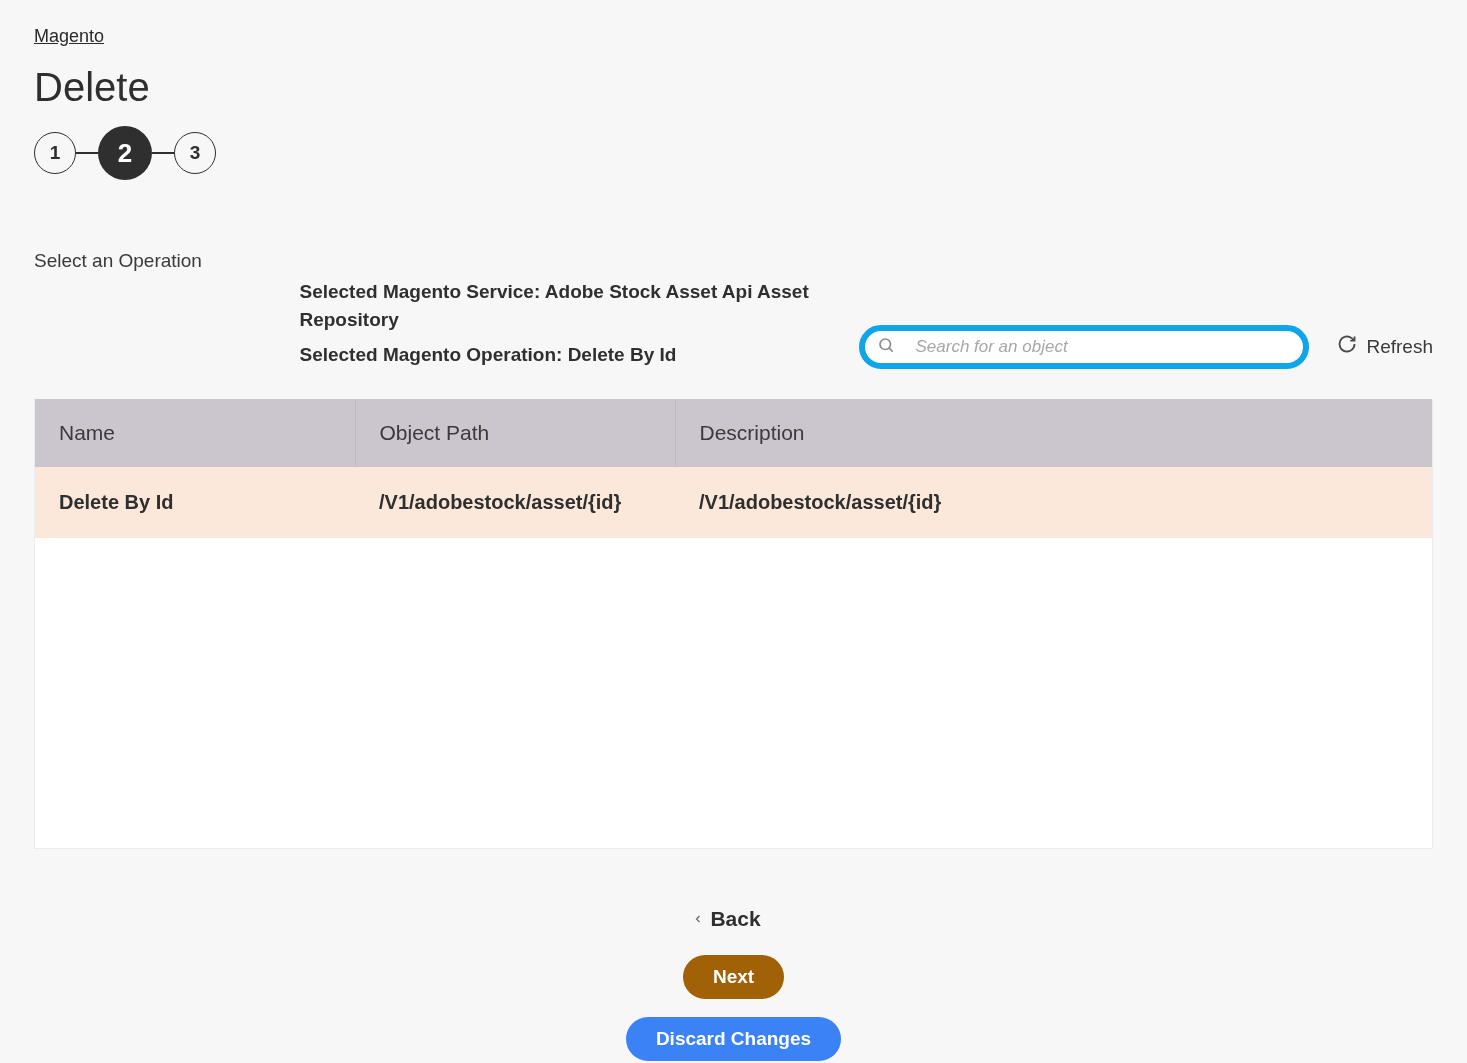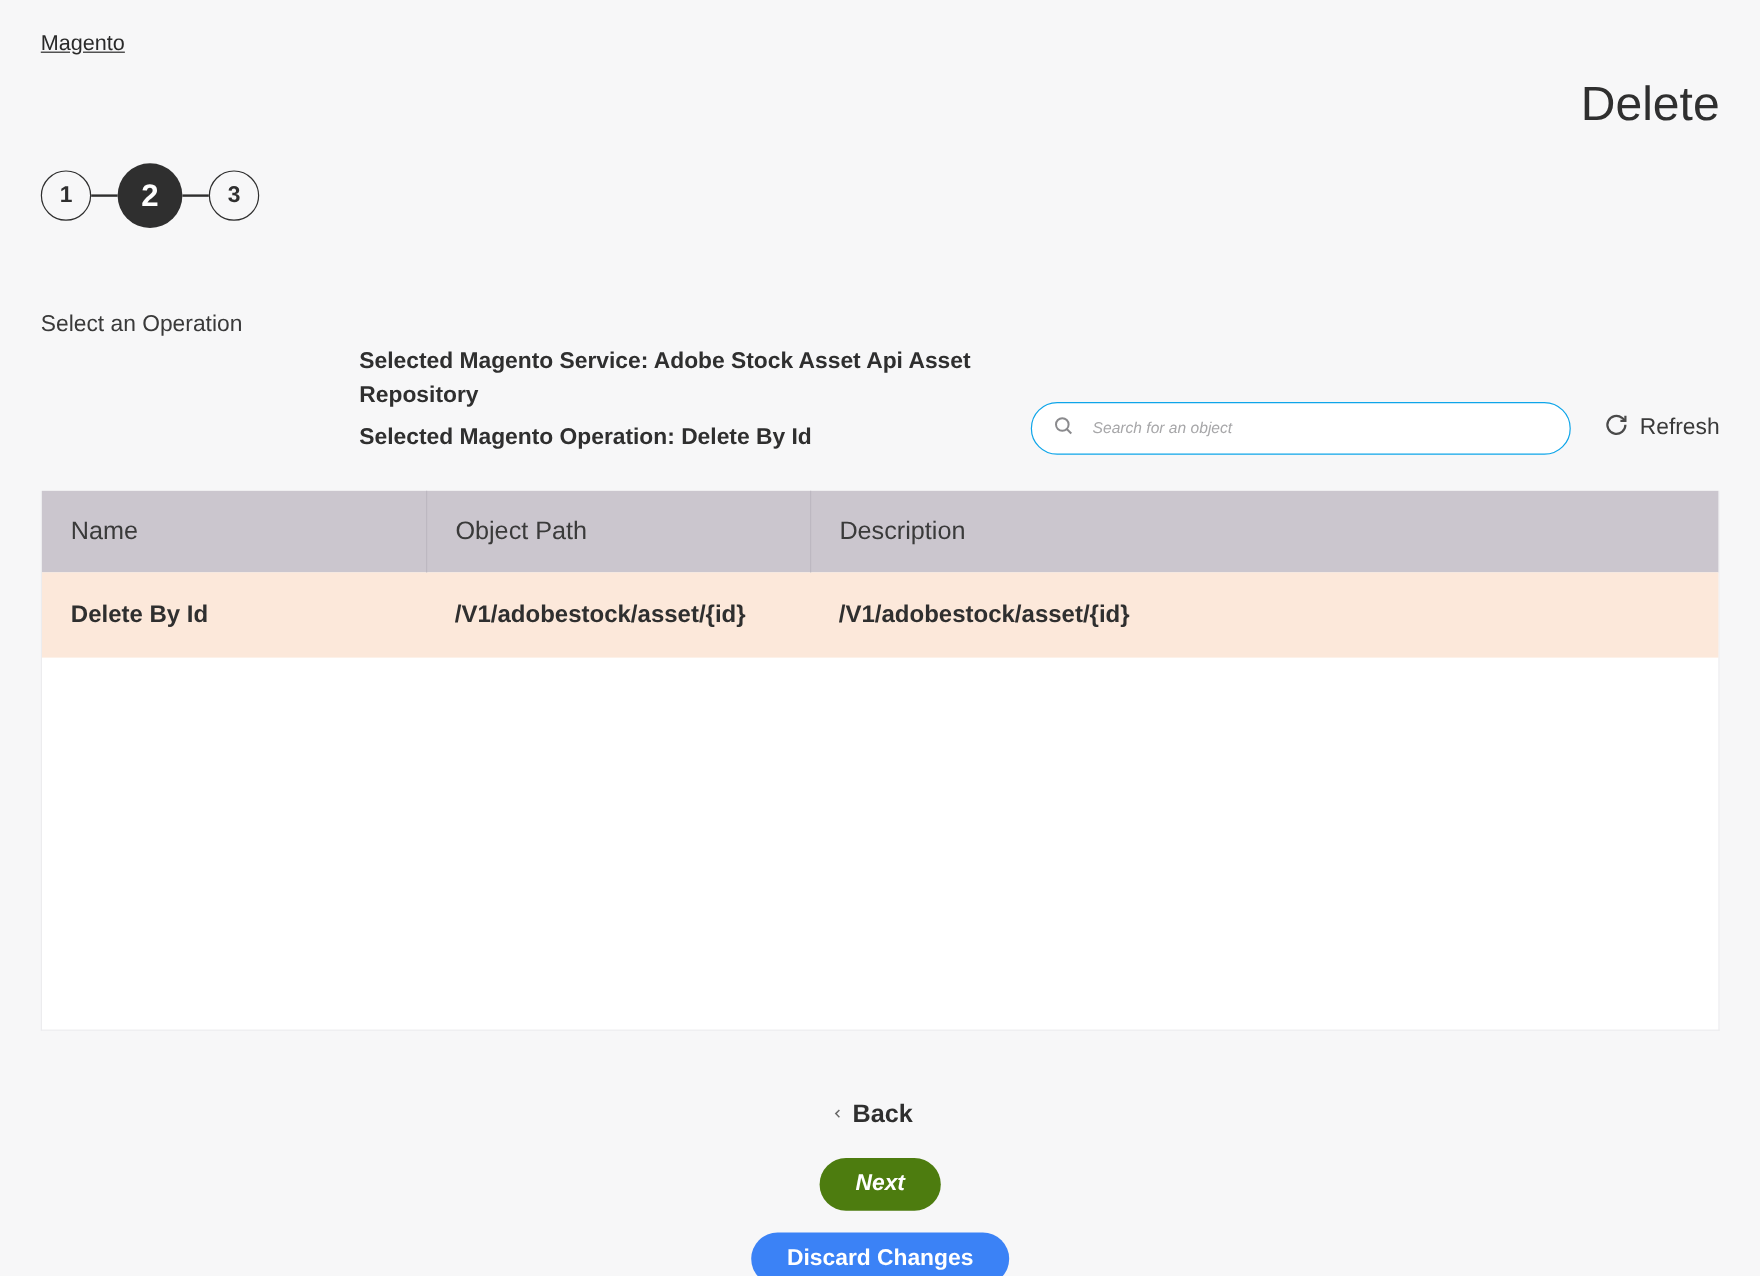--- a/index.html
+++ b/index.html
@@ -17,22 +17,21 @@
     color: #2a2a2a;
     text-decoration: underline;
     display: inline-block;
     margin-bottom: 18px;
     cursor: pointer;
   }
   .page-title {
     font-size: 40px;
     font-weight: 400;
     color: #2f2f2f;
-    margin-bottom: 26px;
-    text-align: right;
+    margin-bottom: 16px;
   }
   .stepper {
     display: flex;
     align-items: center;
     margin-bottom: 70px;
   }
   .step {
     width: 42px;
     height: 42px;
     border-radius: 50%;
@@ -87,25 +86,25 @@
     align-items: center;
     gap: 28px;
   }
   .search-box {
     position: relative;
     width: 450px;
   }
   .search-box input {
     width: 100%;
     height: 44px;
-    border: 1px solid #0ea5e9;
+    border: 6px solid #0ea5e9;
     background: #fff;
     border-radius: 22px;
     padding: 0 18px 0 50px;
-    font-size: 13px;
+    font-size: 17px;
     font-style: italic;
     color: #333;
     outline: none;
   }
   .search-box input::placeholder {
     color: #a7a7a9;
     font-style: italic;
   }
   .search-icon {
     position: absolute;
@@ -176,21 +175,21 @@
   .back-btn svg { color: #6a6a6a; }
   .pill-btn {
     border: none;
     border-radius: 22px;
     padding: 11px 30px;
     font-size: 19px;
     font-weight: 600;
     cursor: pointer;
     color: #fff;
   }
-  .pill-btn.primary { background: #4d7c0f; font-style: italic; }
+  .pill-btn.primary { background: #a16207; }
   .pill-btn.secondary { background: #3b82f6; }
 </style>
 </head>
 <body>
 
 <div class="page">
 
   <a class="breadcrumb">Magento</a>
 
   <h1 class="page-title">Delete</h1>

